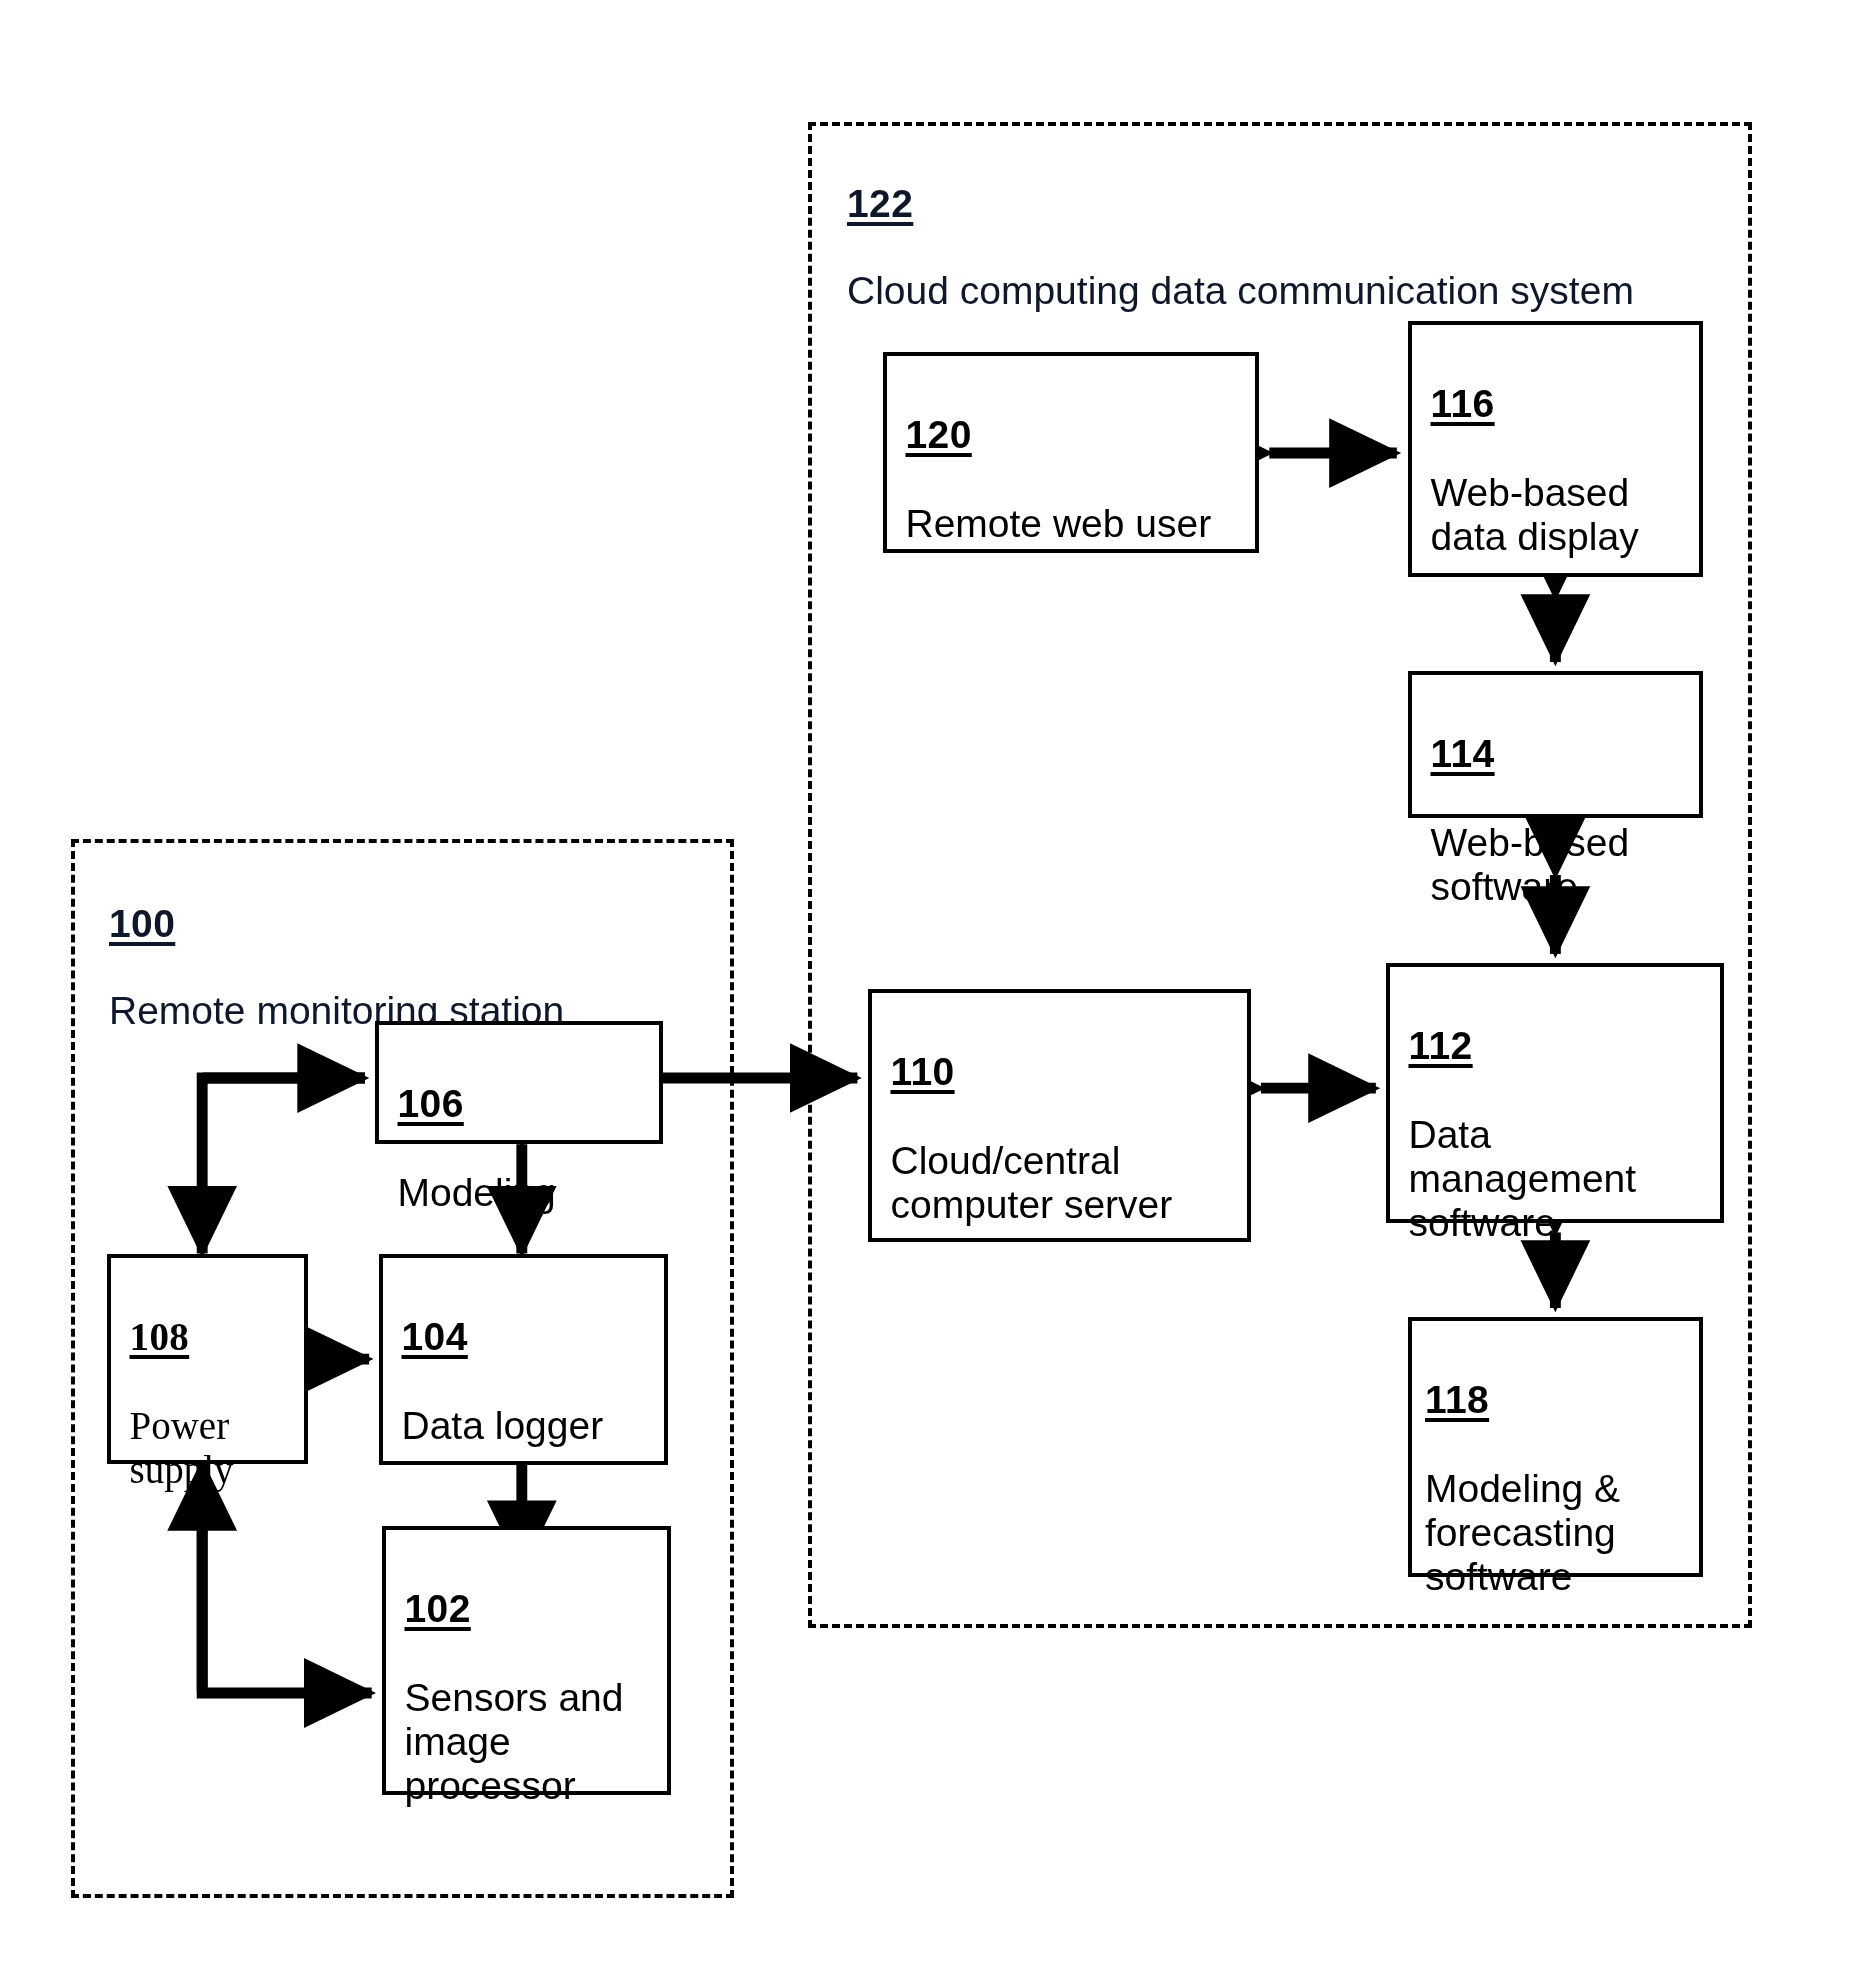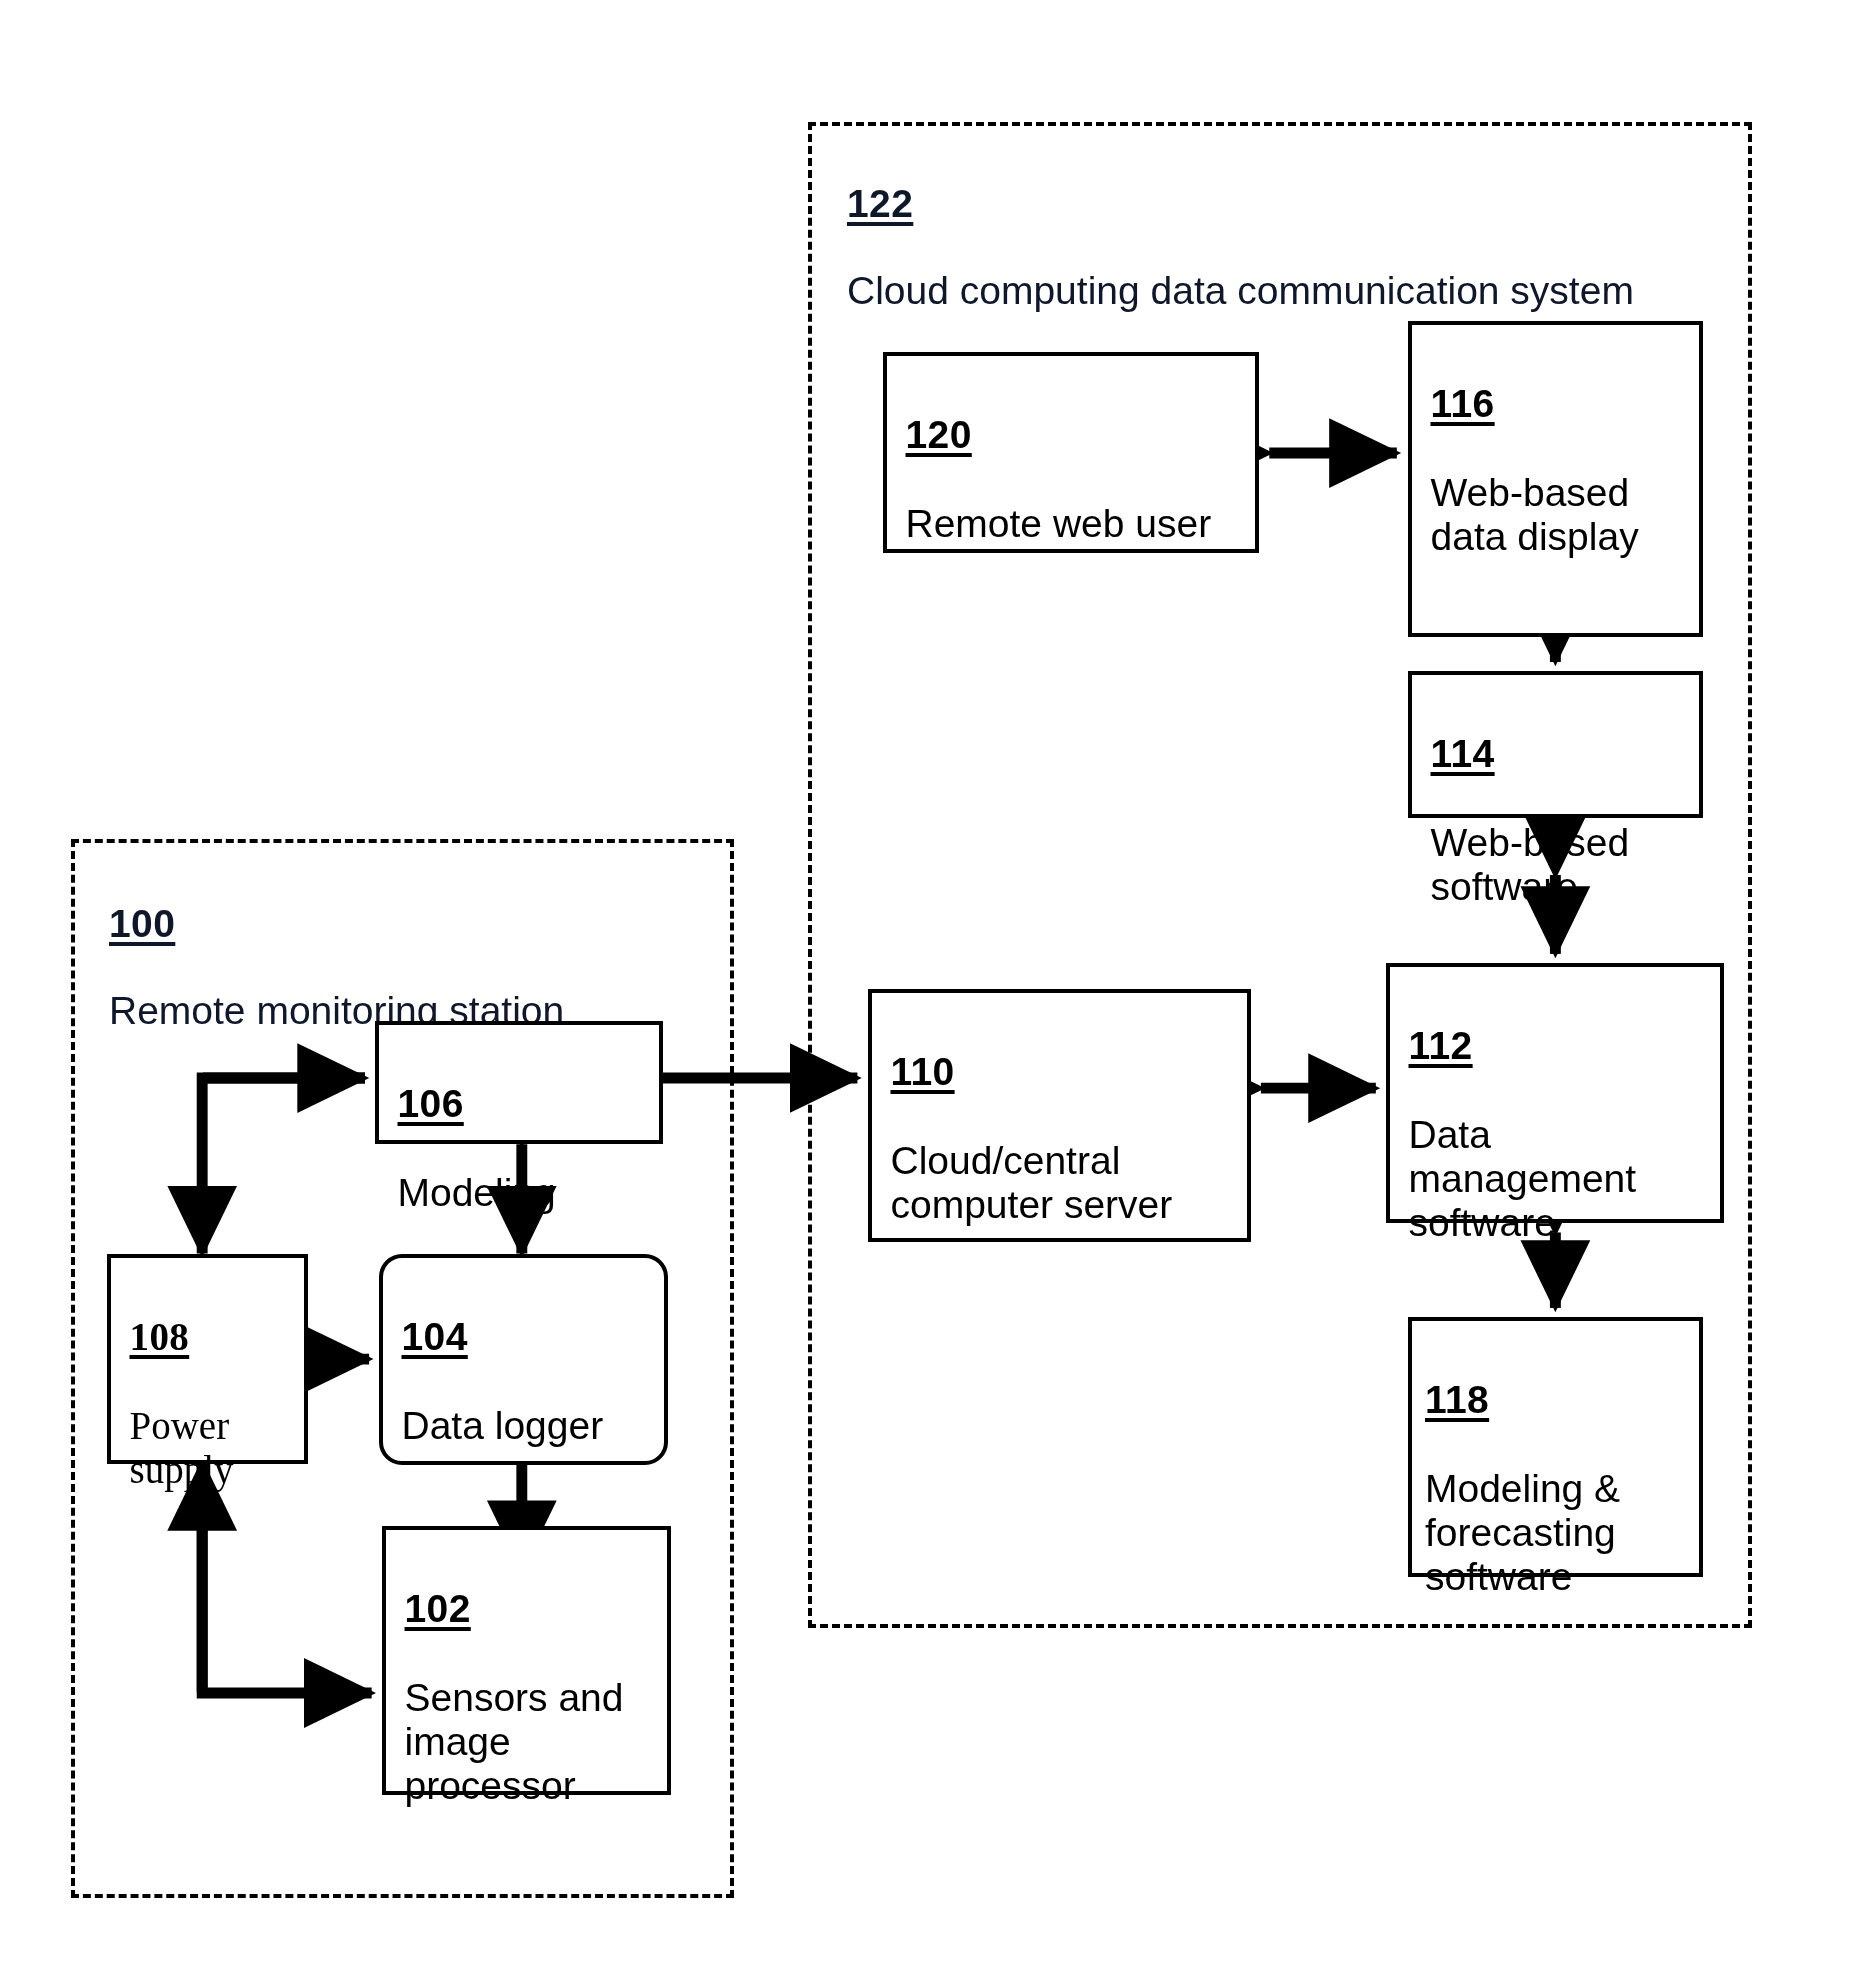--- a/index.html
+++ b/index.html
@@ -133,21 +133,21 @@
     </g>
   </svg>
 
   <div class="node" id="node-120" style="left:883px; top:352px; width:376px; height:201px;">
     <div class="node-title">
       <span class="ref">120</span>
       <span>Remote web user</span>
     </div>
   </div>
 
-  <div class="node" id="node-116" style="left:1408px; top:321px; width:295px; height:316px;">
+  <div class="node" id="node-116" style="left:1408px; top:321px; width:295px; height:256px;">
     <div class="node-title">
       <span class="ref">116</span>
       <span>Web-based data display</span>
     </div>
   </div>
 
   <div class="node" id="node-114" style="left:1408px; top:671px; width:295px; height:147px;">
     <div class="node-title">
       <span class="ref">114</span>
       <span>Web-based software</span>
@@ -182,21 +182,21 @@
     </div>
   </div>
 
   <div class="node" id="node-108" style="left:107px; top:1254px; width:201px; height:210px;font-family:Liberation Serif, serif;">
     <div class="node-title">
       <span class="ref">108</span>
       <span>Power supply</span>
     </div>
   </div>
 
-  <div class="node" id="node-104" style="left:379px; top:1254px; width:289px; height:211px;border-radius:23px;">
+  <div class="node" id="node-104" style="left:379px; top:1254px; width:289px; height:211px;">
     <div class="node-title">
       <span class="ref">104</span>
       <span>Data logger</span>
     </div>
   </div>
 
   <div class="node" id="node-102" style="left:382px; top:1478px; width:289px; height:269px;margin-top:48px;">
     <div class="node-title">
       <span class="ref">102</span>
       <span>Sensors and image processor</span>

